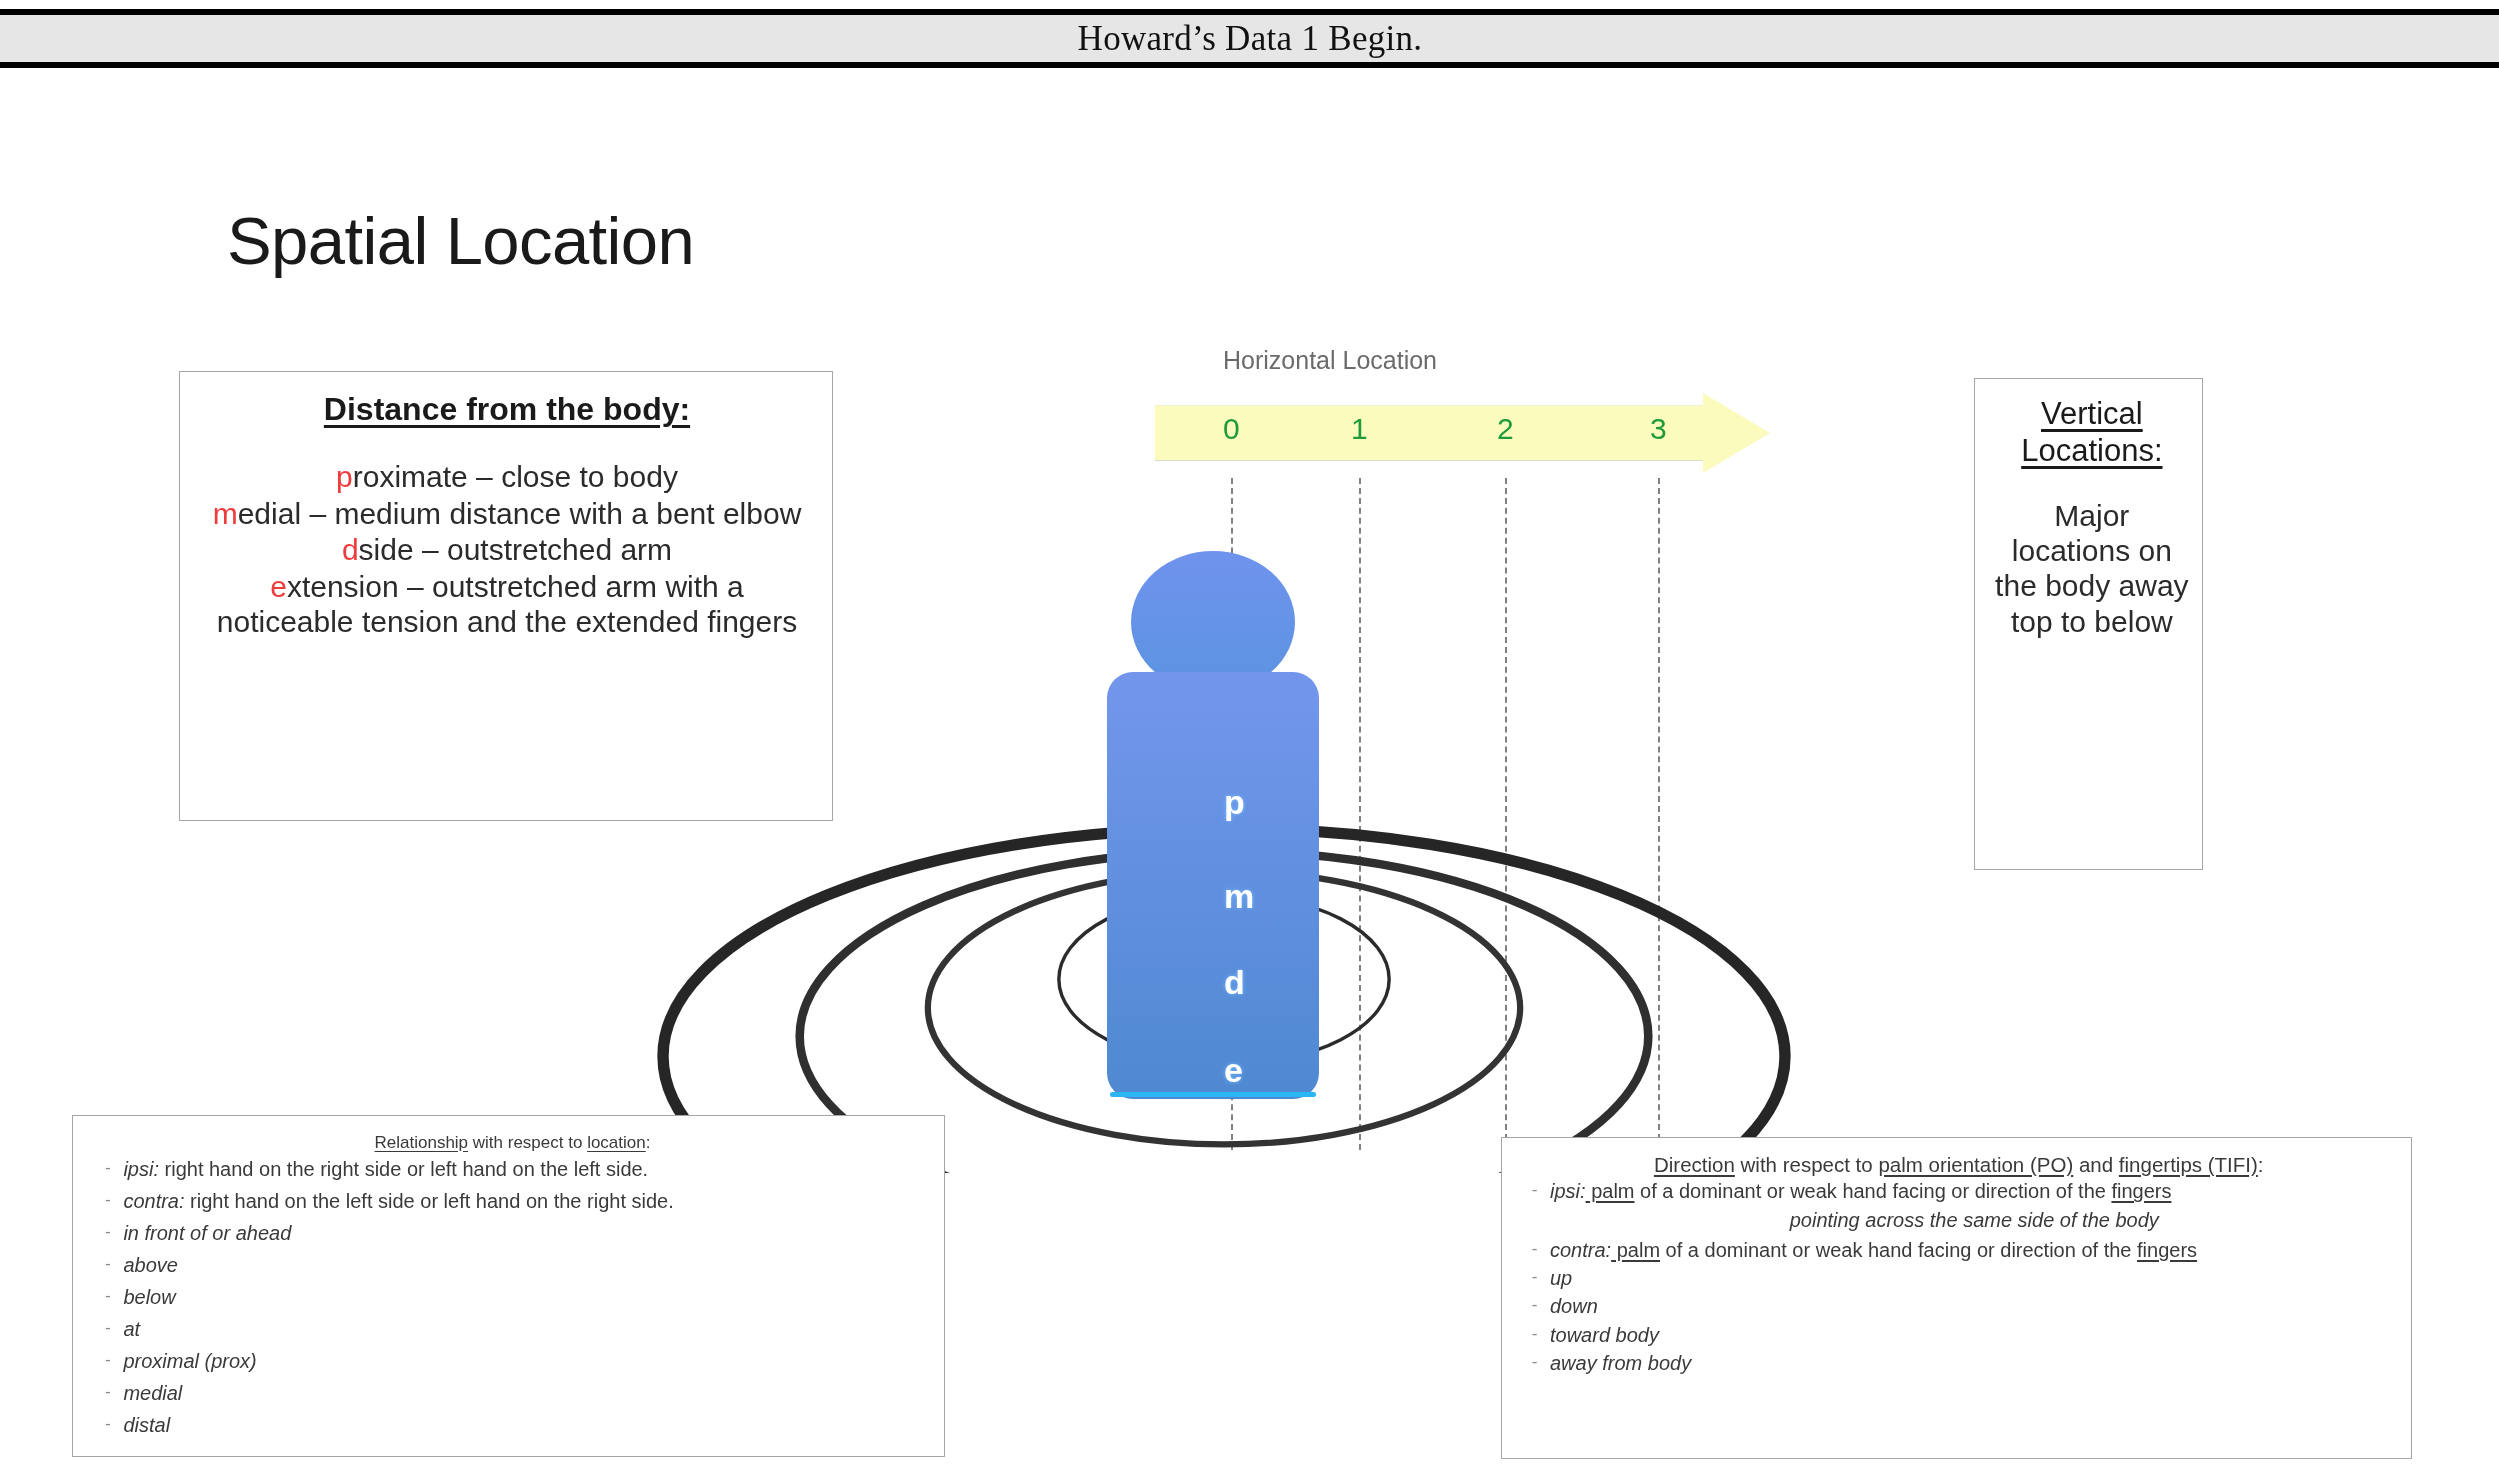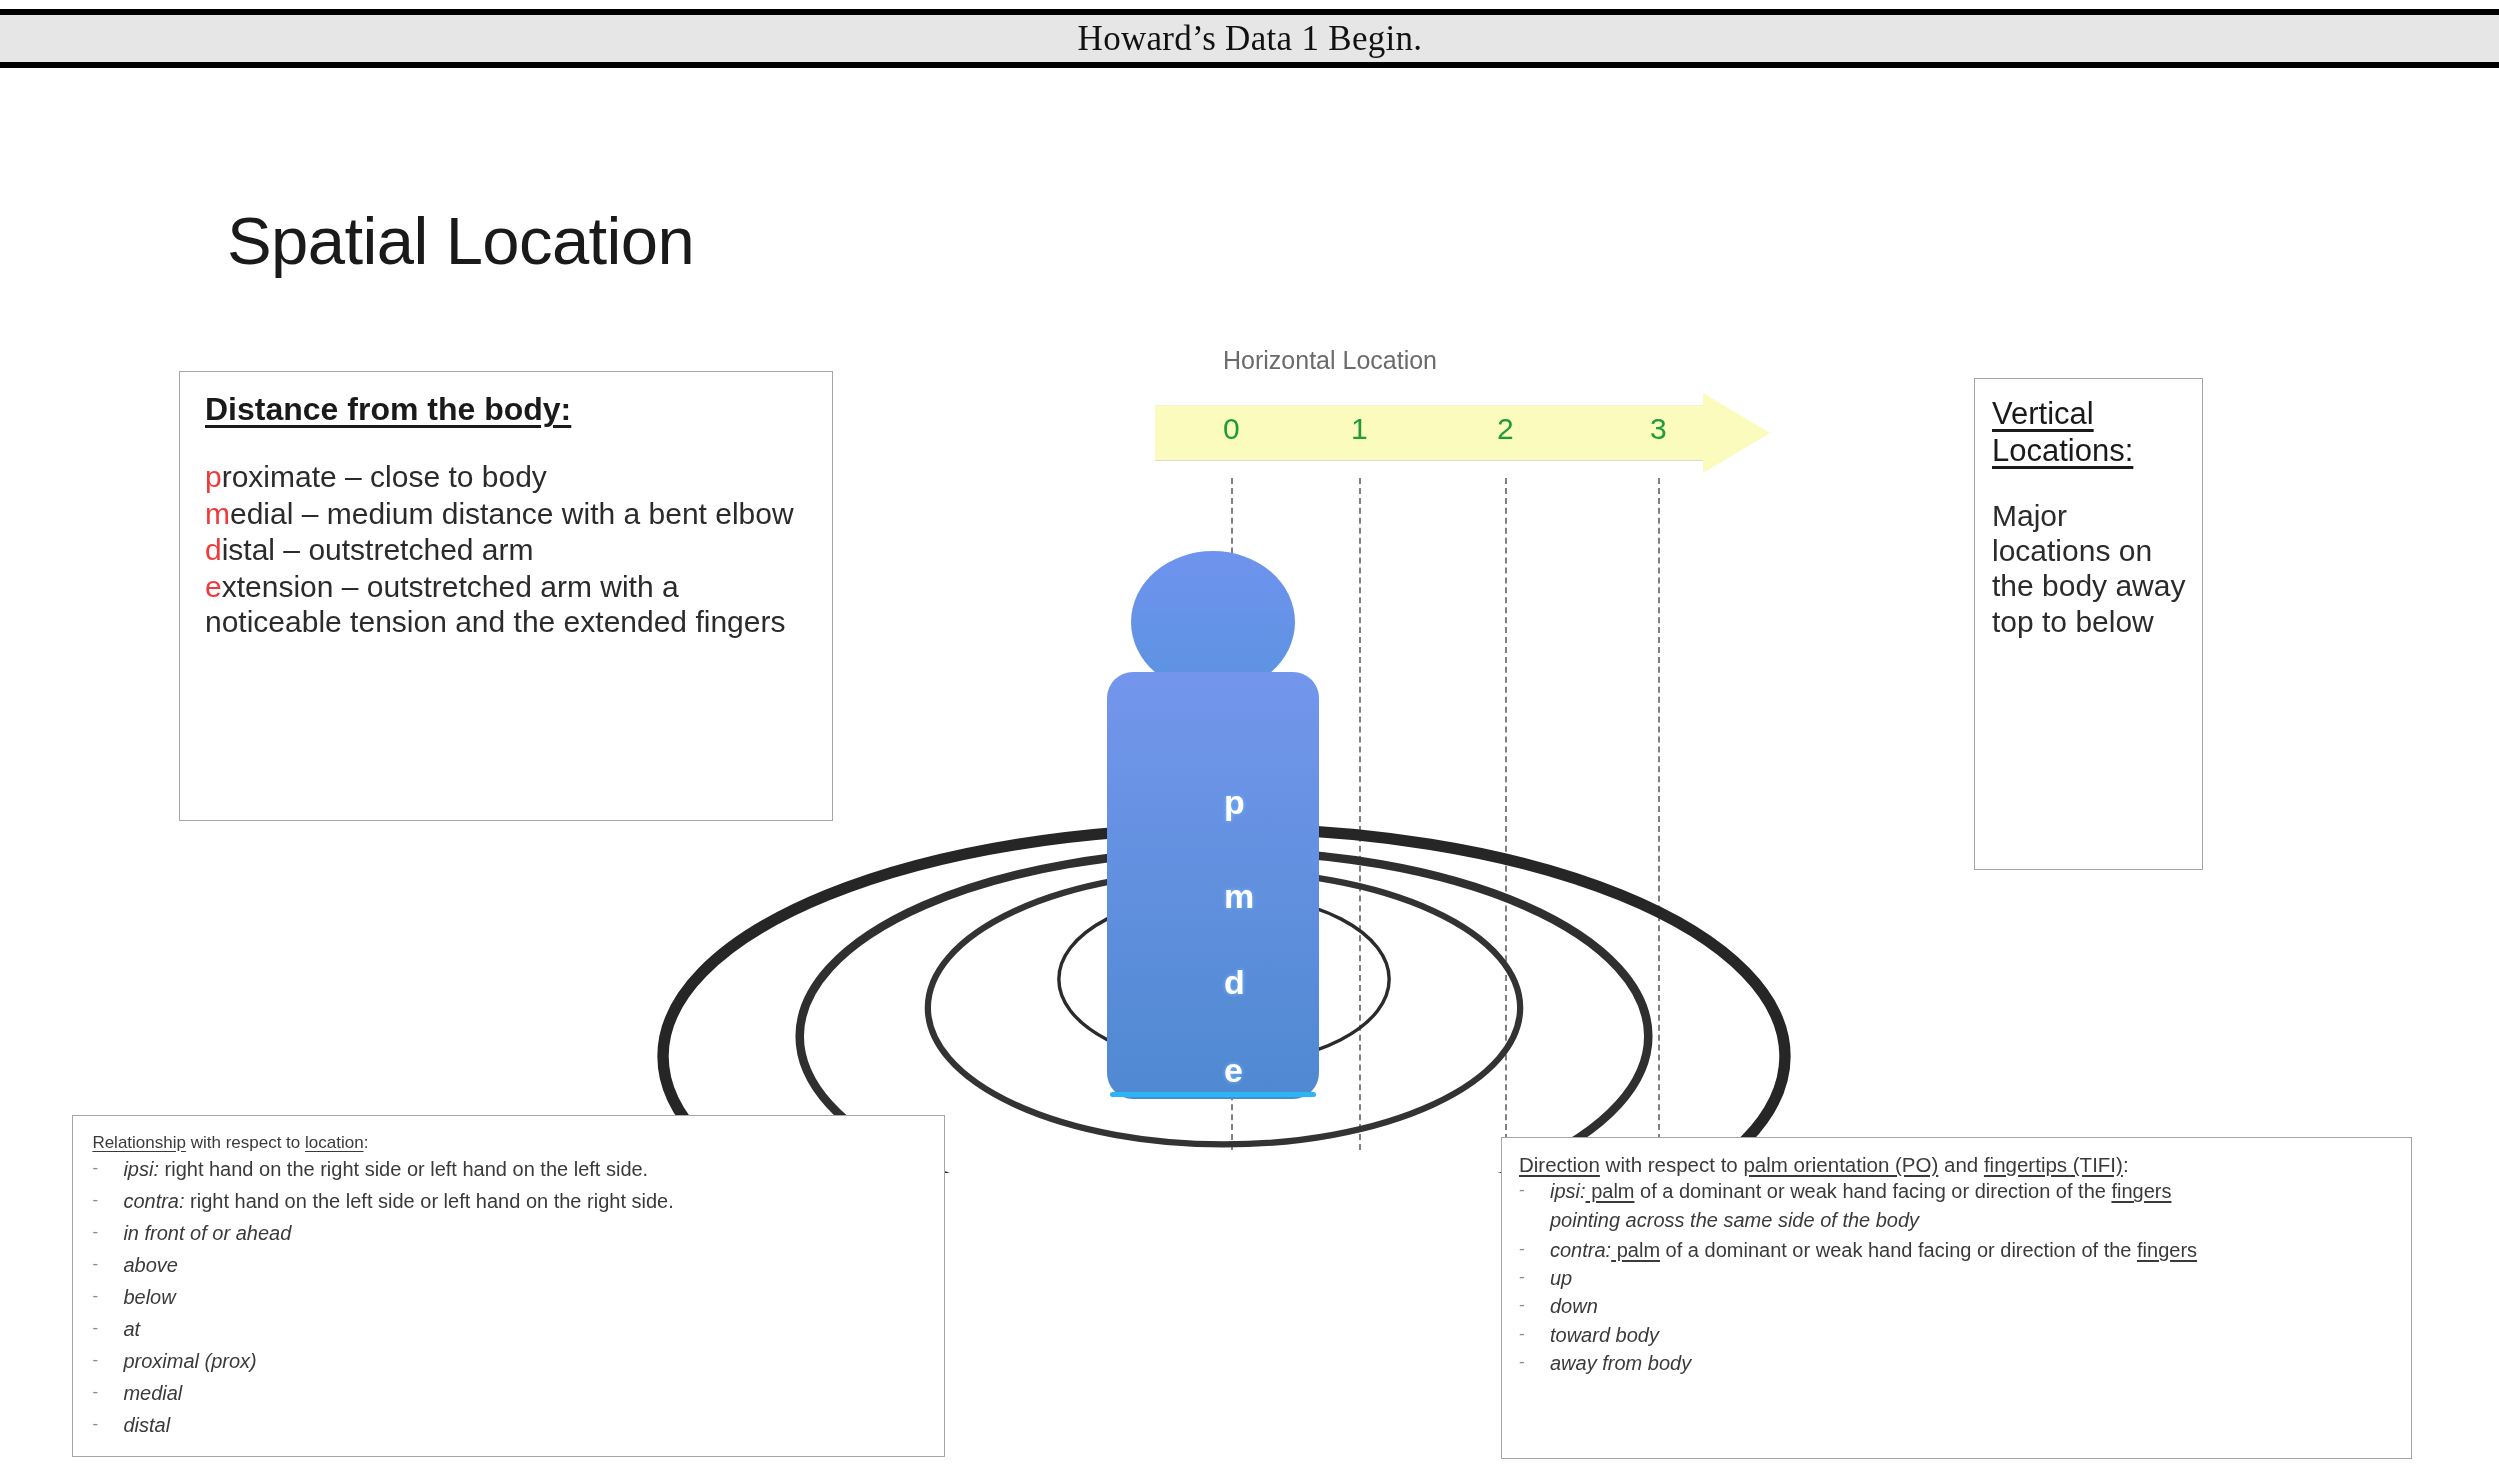--- a/index.html
+++ b/index.html
@@ -9,20 +9,21 @@
   }
   body {
     font-family: "Liberation Sans", sans-serif;
   }
   #page {
     position: relative;
     width: 2500px;
     height: 1477px;
     background: #ffffff;
     overflow: hidden;
+    text-align: center;
   }
 
   
   #header-band {
     position: absolute;
     left: 0; top: 9px;
     width: 2500px; height: 59px;
     background: #e6e6e6;
     border-top: 6.3px solid #000000;
     border-bottom: 6.3px solid #000000;
@@ -245,21 +246,21 @@
     <div id="header-title">Howard’s Data 1 Begin.</div>
   </div>
 
   <div id="slide-title">Spatial Location</div>
 
   <div id="distance-box" class="callout">
     <div id="distance-heading">Distance from the body:</div>
     <div id="distance-entries">
         <div class="distance-line"><span class="redcap">p</span><span>roximate – close to body</span></div>
         <div class="distance-line"><span class="redcap">m</span><span>edial – medium distance with a bent elbow</span></div>
-        <div class="distance-line"><span class="redcap">d</span><span>istal – outstretched arm</span></div>
+        <div class="distance-line"><span class="redcap">d</span><span>side – outstretched arm</span></div>
         <div class="distance-line"><span class="redcap">e</span><span>xtension – outstretched arm with a noticeable tension and the extended fingers</span></div>
       </div>
   </div>
 
   <div id="vertical-box" class="callout">
     <div class="vertical-heading-line">Vertical</div>
     <div class="vertical-heading-line">Locations:</div>
     <div id="vertical-body">Major locations on the body away top to below</div>
   </div>
 

